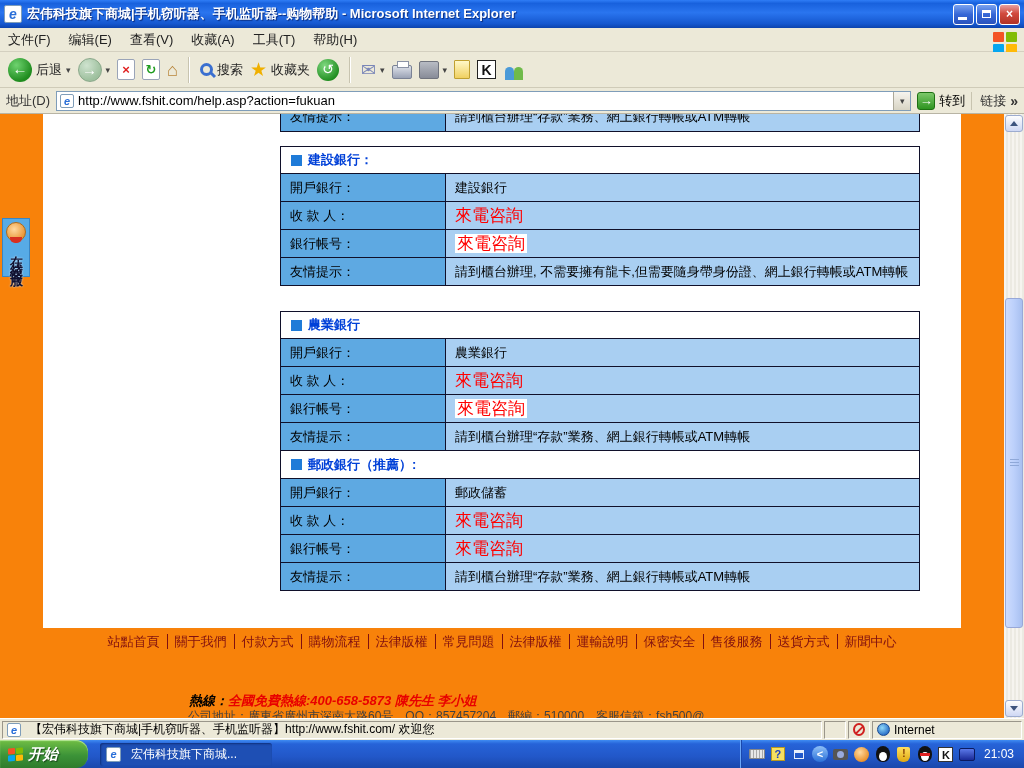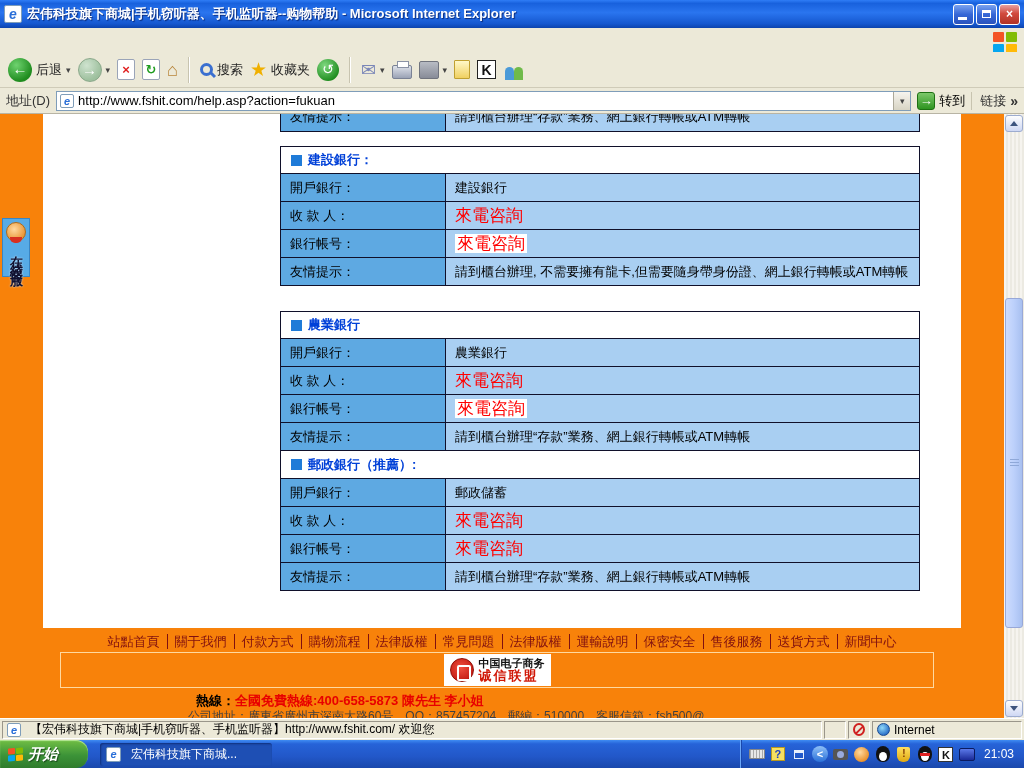--- a/index.html
+++ b/index.html
@@ -100,21 +100,21 @@
   .fnav { text-align:center; padding-top:5px; font-size:13px; color:#801010; white-space:nowrap; }
   .navitem { padding:0 7px; color:#801010; text-decoration:none; }
   .navitem + .navitem { border-left:1px solid #801010; }
   .logobox { position:absolute; left:60px; top:24px; width:874px; height:36px; border:1px solid #ffd9a0; display:flex; align-items:center; justify-content:center; }
   .badge { background:#fff; height:32px; display:flex; align-items:center; padding:0 6px; gap:5px; }
   .seal { width:24px; height:24px; border-radius:50%; background:radial-gradient(circle at 45% 40%,#f05040,#c01810 80%); border:1px solid #901008; position:relative; }
   .seal::after { content:""; position:absolute; left:6px; top:6px; width:10px; height:12px; border:2px solid #fff; border-radius:2px; }
   .badge-lines { display:flex; flex-direction:column; line-height:1.1; }
   .badge-l1 { font-size:11px; font-weight:bold; color:#111; }
   .badge-l2 { font-size:13px; font-weight:bold; color:#d01808; letter-spacing:2px; }
-  .hotline { position:absolute; left:196px; top:64px; font-size:13px; font-weight:bold; color:#000; white-space:nowrap; }
+  .hotline { position:absolute; left:189px; top:64px; font-size:13px; font-weight:bold; color:#000; white-space:nowrap;font-style:italic; }
   .hotline .red { color:#e80000; }
   .addrline { position:absolute; left:188px; top:80px; height:10px; overflow:hidden; font-size:12px; color:#404040; white-space:nowrap; }
 
   
   .scrollbar { position:absolute; top:0; right:0; width:20px; height:604px; background:repeating-linear-gradient(90deg,#f6f4ef 0 2px,#eceae2 2px 4px); }
   .sb-btn { position:absolute; left:1px; width:18px; height:17px; background:linear-gradient(#fdfdfd,#cfd8f4); border:1px solid #9daccf; border-radius:3px; display:flex; align-items:center; justify-content:center; }
   .sb-up { top:1px; } .sb-down { bottom:1px; }
   .tri-up { width:0; height:0; border-left:4px solid transparent; border-right:4px solid transparent; border-bottom:5px solid #3d547e; }
   .tri-down { width:0; height:0; border-left:4px solid transparent; border-right:4px solid transparent; border-top:5px solid #3d547e; }
   .sb-thumb { position:absolute; left:1px; top:184px; width:18px; height:330px; border:1px solid #98a8d8; border-radius:3px;
@@ -179,20 +179,28 @@
       <div class="winbtn">
           <span class="minbar"></span>
         </div>
       <div class="winbtn">
           <span class="restbox"></span>
         </div>
       <div class="winbtn close"><span>×</span></div>
     </div>
   </div>
 
+  <div class="menubar">
+    <span class="menu-item">文件(F)</span>
+    <span class="menu-item">编辑(E)</span>
+    <span class="menu-item">查看(V)</span>
+    <span class="menu-item">收藏(A)</span>
+    <span class="menu-item">工具(T)</span>
+    <span class="menu-item">帮助(H)</span>
+  </div>
   <div class="winflag">
     <i style="background:#f35325"></i>
       <i style="background:#81bc06"></i>
       <i style="background:#05a6f0"></i>
       <i style="background:#ffba08"></i>
   </div>
 
   <div class="toolbar">
     <div class="tbtn">
       <span class="circle-icon circle-back">←</span>
@@ -338,29 +346,20 @@
           <div class="brow">
             <div class="bcell-label">友情提示：</div>
             <div class="bcell-value">請到櫃台辦理“存款”業務、網上銀行轉帳或ATM轉帳</div>
           </div>
         </div>
       </div>
 
       <div class="footer">
         <div class="fnav">
           <a class="navitem">站點首頁</a><a class="navitem">關于我們</a><a class="navitem">付款方式</a><a class="navitem">購物流程</a><a class="navitem">法律版權</a><a class="navitem">常見問題</a><a class="navitem">法律版權</a><a class="navitem">運輸說明</a><a class="navitem">保密安全</a><a class="navitem">售後服務</a><a class="navitem">送貨方式</a><a class="navitem">新聞中心</a>
-        </div>
-        <div class="logobox">
-          <div class="badge">
-            <span class="seal"></span>
-            <span class="badge-lines">
-              <span class="badge-l1">中国电子商务</span>
-              <span class="badge-l2">诚信联盟</span>
-            </span>
-          </div>
         </div>
         <div class="hotline">
           <span>熱線：</span><span class="red">全國免費熱線:400-658-5873 陳先生 李小姐</span>
         </div>
         <div class="addrline">公司地址：廣東省廣州市深南大路60号　QQ：857457204　郵編：510000　客服信箱：fsh500@</div>
       </div>
 
       <div class="service">
         <span class="cs-icon"></span>
         <span class="service-text">在綫客服</span>

